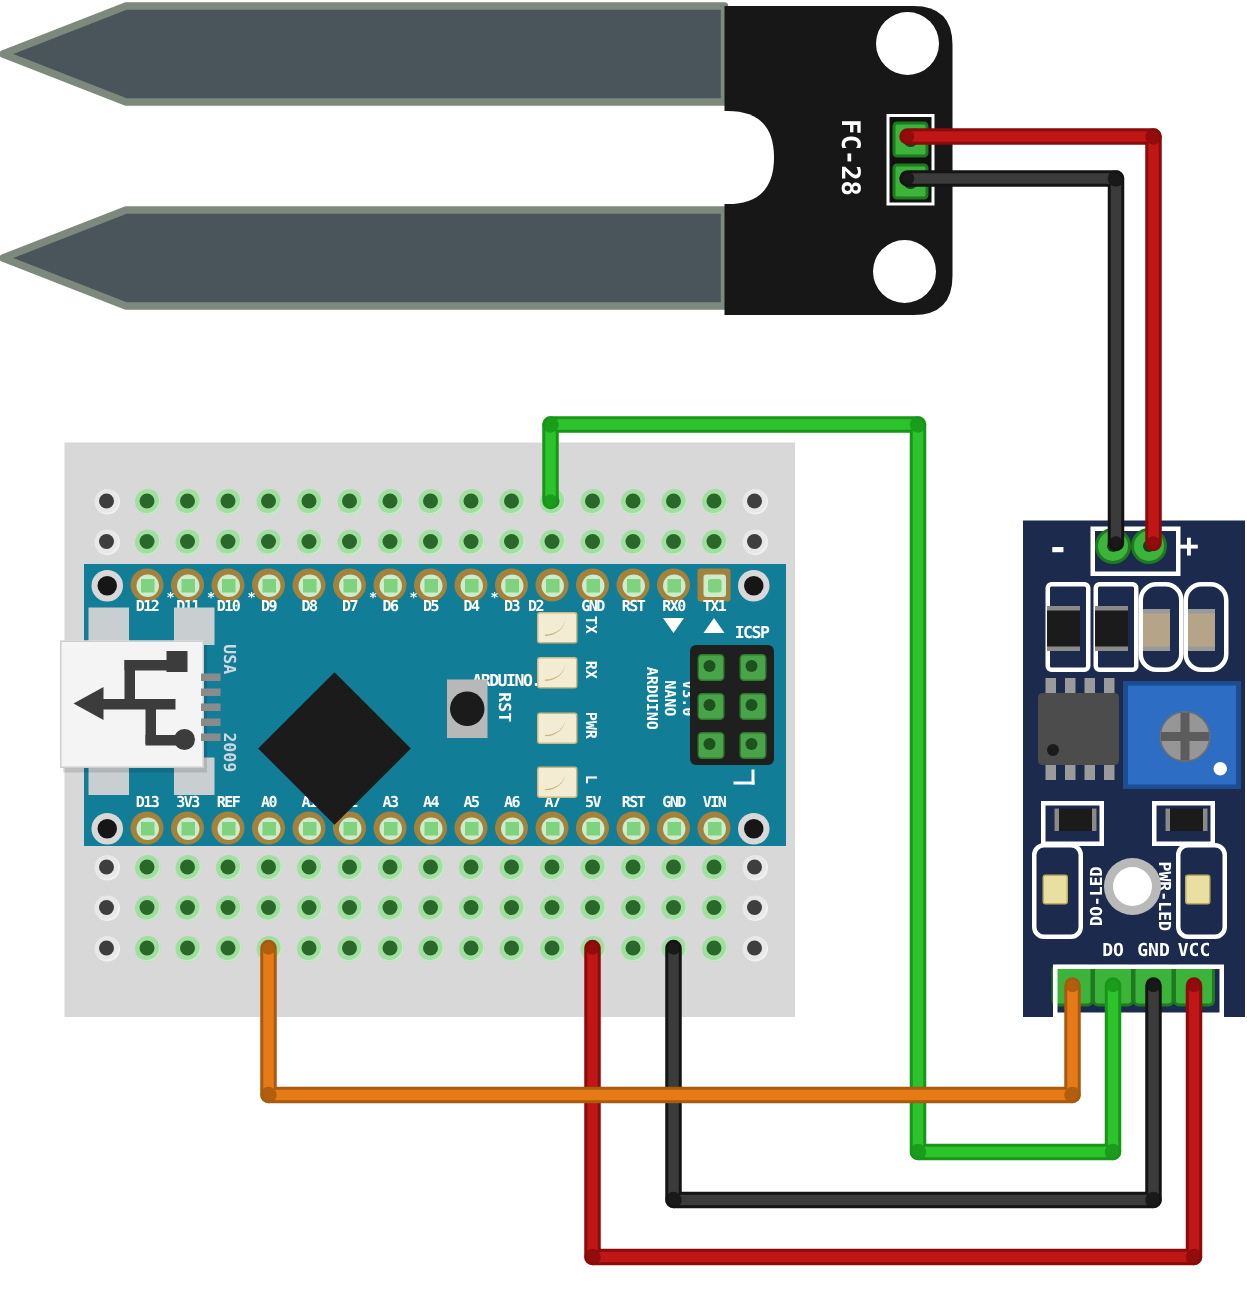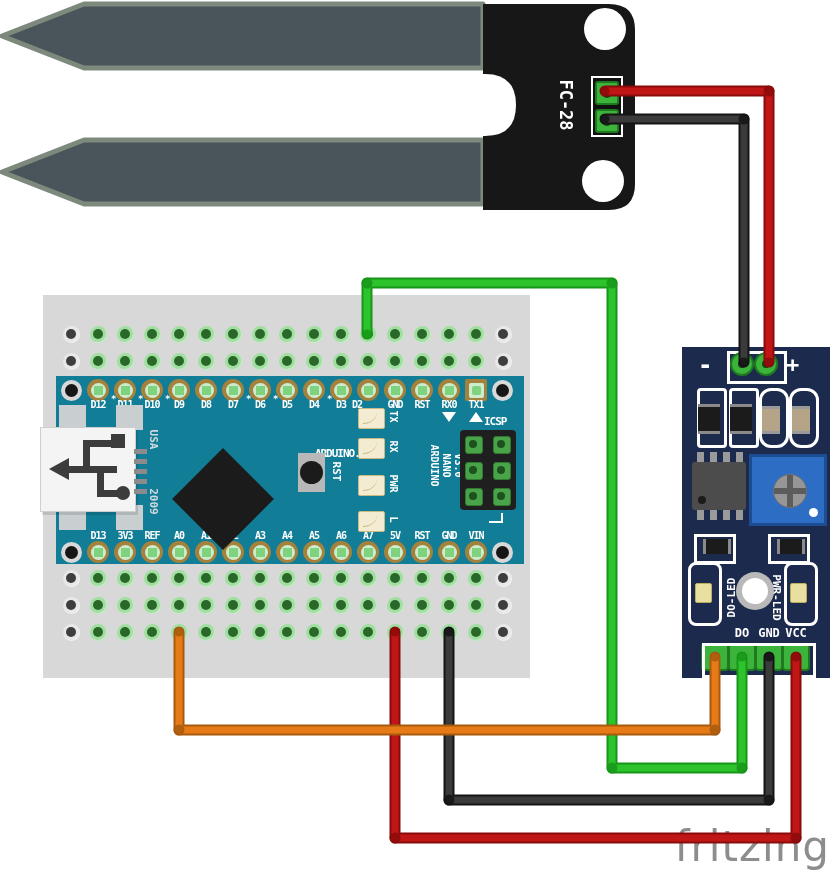--- a/index.html
+++ b/index.html
@@ -541,21 +541,21 @@
   <div class="abs vtext" style="left:343px;top:478px;width:100px;font-size:10px;transform:rotate(90deg);">PWR</div>
   <div class="abs vtext" style="left:343px;top:514px;width:100px;font-size:10px;transform:rotate(90deg);">L</div>
 
   <div class="abs vtext" style="left:384px;top:460px;width:100px;font-size:10px;transform:rotate(90deg);">ARDUINO</div>
   <div class="abs vtext" style="left:396px;top:460px;width:100px;font-size:10px;transform:rotate(90deg);">NANO</div>
   <div class="abs vtext" style="left:408px;top:460px;width:100px;font-size:10px;transform:rotate(90deg);">V3.0</div>
 
   <div class="abs" style="left:442px;top:412px;width:0;height:0;border-left:7px solid transparent;border-right:7px solid transparent;border-top:10px solid #fff;"></div>
   <div class="abs" style="left:469px;top:412px;width:0;height:0;border-left:7px solid transparent;border-right:7px solid transparent;border-bottom:10px solid #fff;"></div>
 
-  <div class="abs" style="left:484px;top:415px;width:34px;color:#fff;font-size:11px;font-weight:bold;letter-spacing:-1px;">ICSP</div>
+  <div class="abs" style="left:484px;top:415px;width:34px;text-align:center;color:#fff;font-size:11px;font-weight:bold;letter-spacing:-1px;">ICSP</div>
   <div class="abs" style="left:460px;top:430px;width:56px;height:80px;background:#1f1f1f;border-radius:4px;" id="icsp">
       <div style="position: absolute; left: 5px; top: 6px; width: 16px; height: 16px; background: rgb(73, 164, 73); border: 1px solid rgb(47, 122, 47); border-radius: 3px;">
         <span style="position:absolute;left:3px;top:3px;width:8px;height:8px;border-radius:50%;background:#1d511d;"></span>
       </div>
       <div style="position: absolute; left: 5px; top: 32px; width: 16px; height: 16px; background: rgb(73, 164, 73); border: 1px solid rgb(47, 122, 47); border-radius: 3px;">
         <span style="position:absolute;left:3px;top:3px;width:8px;height:8px;border-radius:50%;background:#1d511d;"></span>
       </div>
       <div style="position: absolute; left: 5px; top: 58px; width: 16px; height: 16px; background: rgb(73, 164, 73); border: 1px solid rgb(47, 122, 47); border-radius: 3px;">
         <span style="position:absolute;left:3px;top:3px;width:8px;height:8px;border-radius:50%;background:#1d511d;"></span>
       </div>
@@ -641,21 +641,20 @@
   <div class="abs" style="left:790px;top:583px;width:15px;height:18px;background:#e9dfa0;border:1px solid #bfae5e;border-radius:2px;"></div>
   <div class="abs vtext" style="left:681px;top:591px;width:100px;font-size:11px;transform:rotate(-90deg);">DO-LED</div>
   <div class="abs vtext" style="left:726px;top:591px;width:100px;font-size:11px;transform:rotate(90deg);">PWR-LED</div>
 
   <div class="abs" style="left:736px;top:572px;width:38px;height:38px;border-radius:50%;background:#b9b9b9;">
     <div style="position:absolute;left:6px;top:6px;width:26px;height:26px;border-radius:50%;background:#fff;"></div>
   </div>
 
   <div class="silk abs" style="left:702px;top:643px;width:108px;height:29px;"></div>
 
-  <div class="abs logo" style="left:640px;top:822px;width:190px;text-align:right;">fritzing</div>
 
   <svg class="abs" id="wires" style="left:0;top:0;pointer-events:none;" width="831" height="873">
       <path d="M367,334 L367,283 L612,283 L612,768 L742,768 L742,657" fill="none" stroke="#179617" stroke-width="11" stroke-linecap="round" stroke-linejoin="round"></path>
       <path d="M367,334 L367,283 L612,283 L612,768 L742,768 L742,657" fill="none" stroke="#2cc32c" stroke-width="7" stroke-linecap="round" stroke-linejoin="round"></path>
       <circle cx="367" cy="334" r="4.5" fill="#179617" fill-opacity="0.85"></circle>
       <circle cx="367" cy="283" r="5.5" fill="#179617" fill-opacity="0.85"></circle>
       <circle cx="612" cy="283" r="5.5" fill="#179617" fill-opacity="0.85"></circle>
       <circle cx="612" cy="768" r="5.5" fill="#179617" fill-opacity="0.85"></circle>
       <circle cx="742" cy="768" r="5.5" fill="#179617" fill-opacity="0.85"></circle>
       <circle cx="742" cy="657" r="4.5" fill="#179617" fill-opacity="0.85"></circle>

